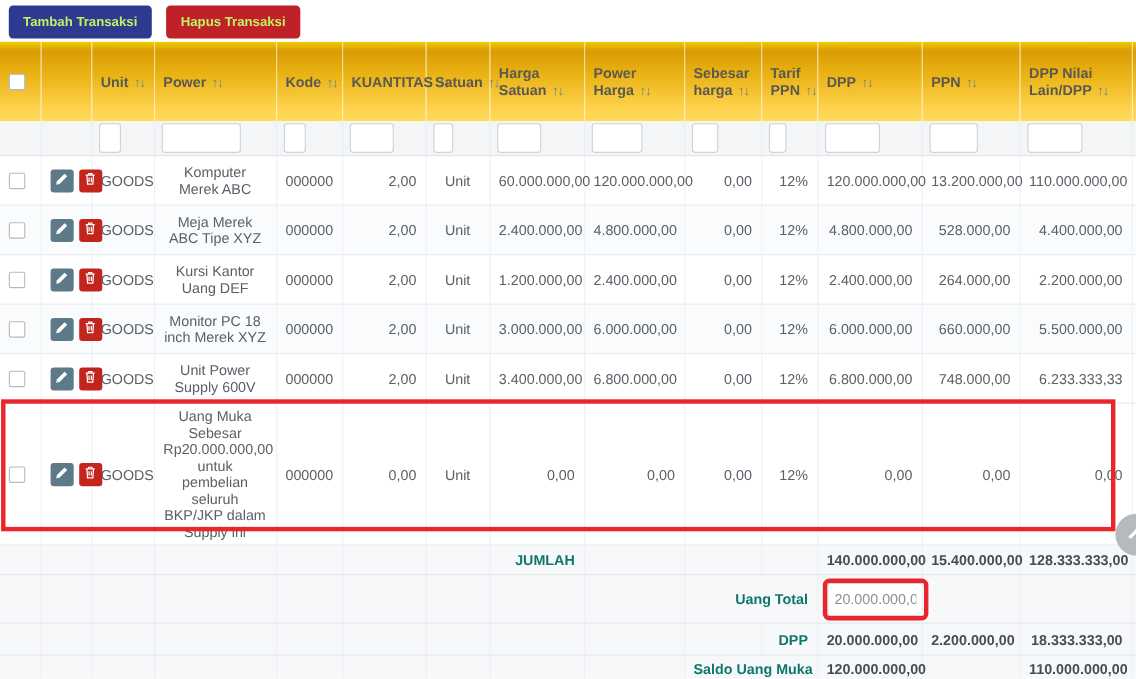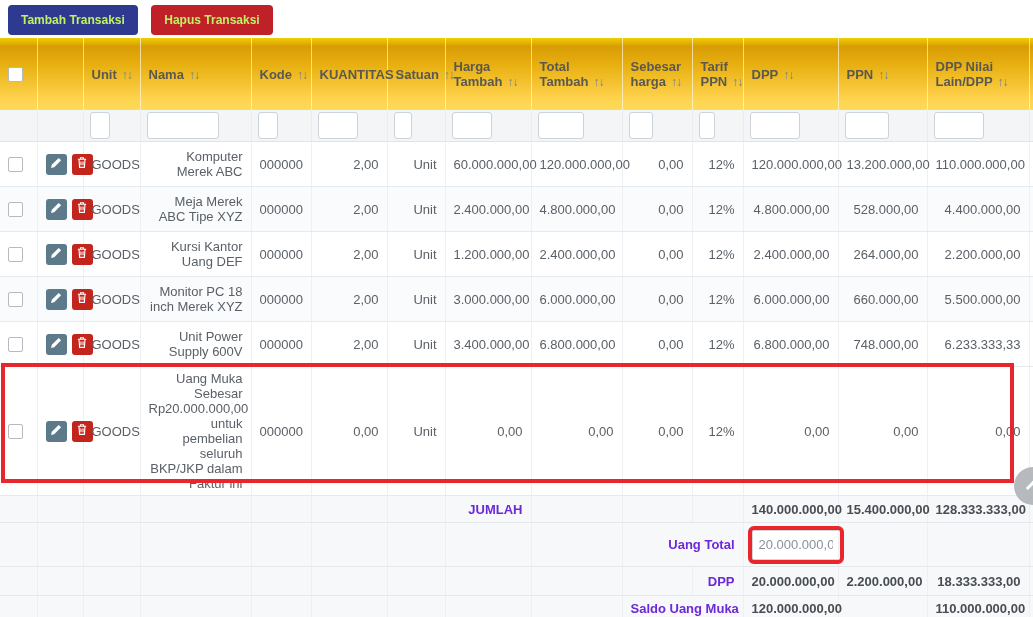--- a/index.html
+++ b/index.html
@@ -38,41 +38,41 @@
     height:27px; border:1px solid #ccd3da; border-radius:3px; background:#fff;
     font-family:inherit; font-size:12px; padding:0 4px; display:block;
   }
 
   tbody.body td {
     border-bottom:1px solid #e7eaed; border-right:1px solid #eef0f3;
     font-size:13px; color:#5a6067; padding:4px 8px; vertical-align:middle; background:#fff;
   }
   tbody.body tr.even td { background:#fafbfc; }
   td.r, th.r { text-align:right; }
-  td.l { text-align:right;margin-top:12px; }
+  td.l { text-align:center;margin-top:12px; }
   td.c-actions { white-space:nowrap; padding:4px 4px 4px 6px; }
 
   input.cb {
     appearance:none; -webkit-appearance:none; width:15px; height:15px; margin:0;
     border:1px solid #b3bac1; border-radius:2px; background:#fff; vertical-align:middle;
   }
 
   .icon-btn {
     display:inline-flex; align-items:center; justify-content:center;
     width:21px; height:21px; border:none; border-radius:3px; padding:0; cursor:pointer; vertical-align:middle;
   }
   .icon-edit { background:#5c7a8a; margin-right:5px; }
   .icon-del  { background:#c3251d; }
 
   
   tbody.summary td {
     background:#f7f8fa; border-bottom:1px solid #e4e7eb; border-right:1px solid #edeff2;
     font-size:13px; padding:2px 8px; vertical-align:middle;
   }
-  .lab { font-weight:700; color:#6d28d9; white-space:nowrap; text-align:right; }
+  .lab { font-weight:700; color:#0f766e; white-space:nowrap; text-align:right; }
   .val { font-weight:700; color:#474d53; text-align:right; }
 
   .um-input {
     width:88px; height:30px; border:1px solid #d0d5da; border-radius:2px; background:#fff;
     font-family:inherit; font-size:13px; color:#8a9199; text-align:right; padding:0 6px;
     outline:4px solid #e8262b; display:block; margin-left:auto;
   }
 
   
   .row-annotation {
@@ -112,26 +112,26 @@
       <col style="width: 95px;">
       <col style="width: 89px;">
       <col style="width: 102px;">
       <col style="width: 10px;">
     </colgroup>
   <thead id="head">
       <tr>
         <th><input type="checkbox" class="cb" style=""></th>
         <th></th>
         <th><span>Unit</span><span class="sort">↑↓</span></th>
-        <th><span>Nama</span><span class="sort">↑↓</span></th>
+        <th><span>Power</span><span class="sort">↑↓</span></th>
         <th><span>Kode</span><span class="sort">↑↓</span></th>
         <th><span>KUANTITAS</span><span class="sort">↑↓</span></th>
         <th><span>Satuan</span><span class="sort">↑↓</span></th>
-        <th><span>Harga Tambah</span><span class="sort">↑↓</span></th>
-        <th><span>Total Tambah</span><span class="sort">↑↓</span></th>
+        <th><span>Harga Satuan</span><span class="sort">↑↓</span></th>
+        <th><span>Power Harga</span><span class="sort">↑↓</span></th>
         <th><span>Sebesar harga</span><span class="sort">↑↓</span></th>
         <th><span>Tarif PPN</span><span class="sort">↑↓</span></th>
         <th><span>DPP</span><span class="sort">↑↓</span></th>
         <th><span>PPN</span><span class="sort">↑↓</span></th>
         <th><span>DPP Nilai Lain/DPP</span><span class="sort">↑↓</span></th>
         <th></th>
       </tr>
       <tr class="filters">
         <td></td>
         <td></td>
@@ -305,21 +305,21 @@
         <td class="c-actions"><button class="icon-btn icon-edit">
             <span><svg width="12" height="12" viewBox="0 0 16 16">
                 <path fill="#ffffff" d="M11.6 1.2 L14.8 4.4 L5.6 13.6 L1.4 14.6 L2.4 10.4 Z"></path>
               </svg></span>
           </button><button class="icon-btn icon-del">
             <span><svg width="12" height="13" viewBox="0 0 16 17" fill="none" stroke="#ffffff" stroke-width="1.5">
                 <path d="M2.5 4.2 H13.5 M6 4.2 V2.2 H10 V4.2 M4 4.2 L4.8 15 H11.2 L12 4.2 M6.6 7 V12.3 M9.4 7 V12.3"></path>
               </svg></span>
           </button></td>
         <td class="l">GOODS</td>
-        <td class="l">Uang Muka Sebesar Rp20.000.000,00 untuk pembelian seluruh BKP/JKP dalam Faktur ini</td>
+        <td class="l">Uang Muka Sebesar Rp20.000.000,00 untuk pembelian seluruh BKP/JKP dalam Supply ini</td>
         <td class="l">000000</td>
         <td class="r">0,00</td>
         <td class="l">Unit</td>
         <td class="r">0,00</td>
         <td class="r">0,00</td>
         <td class="r">0,00</td>
         <td class="r">12%</td>
         <td class="r">0,00</td>
         <td class="r">0,00</td>
         <td class="r">0,00</td>

